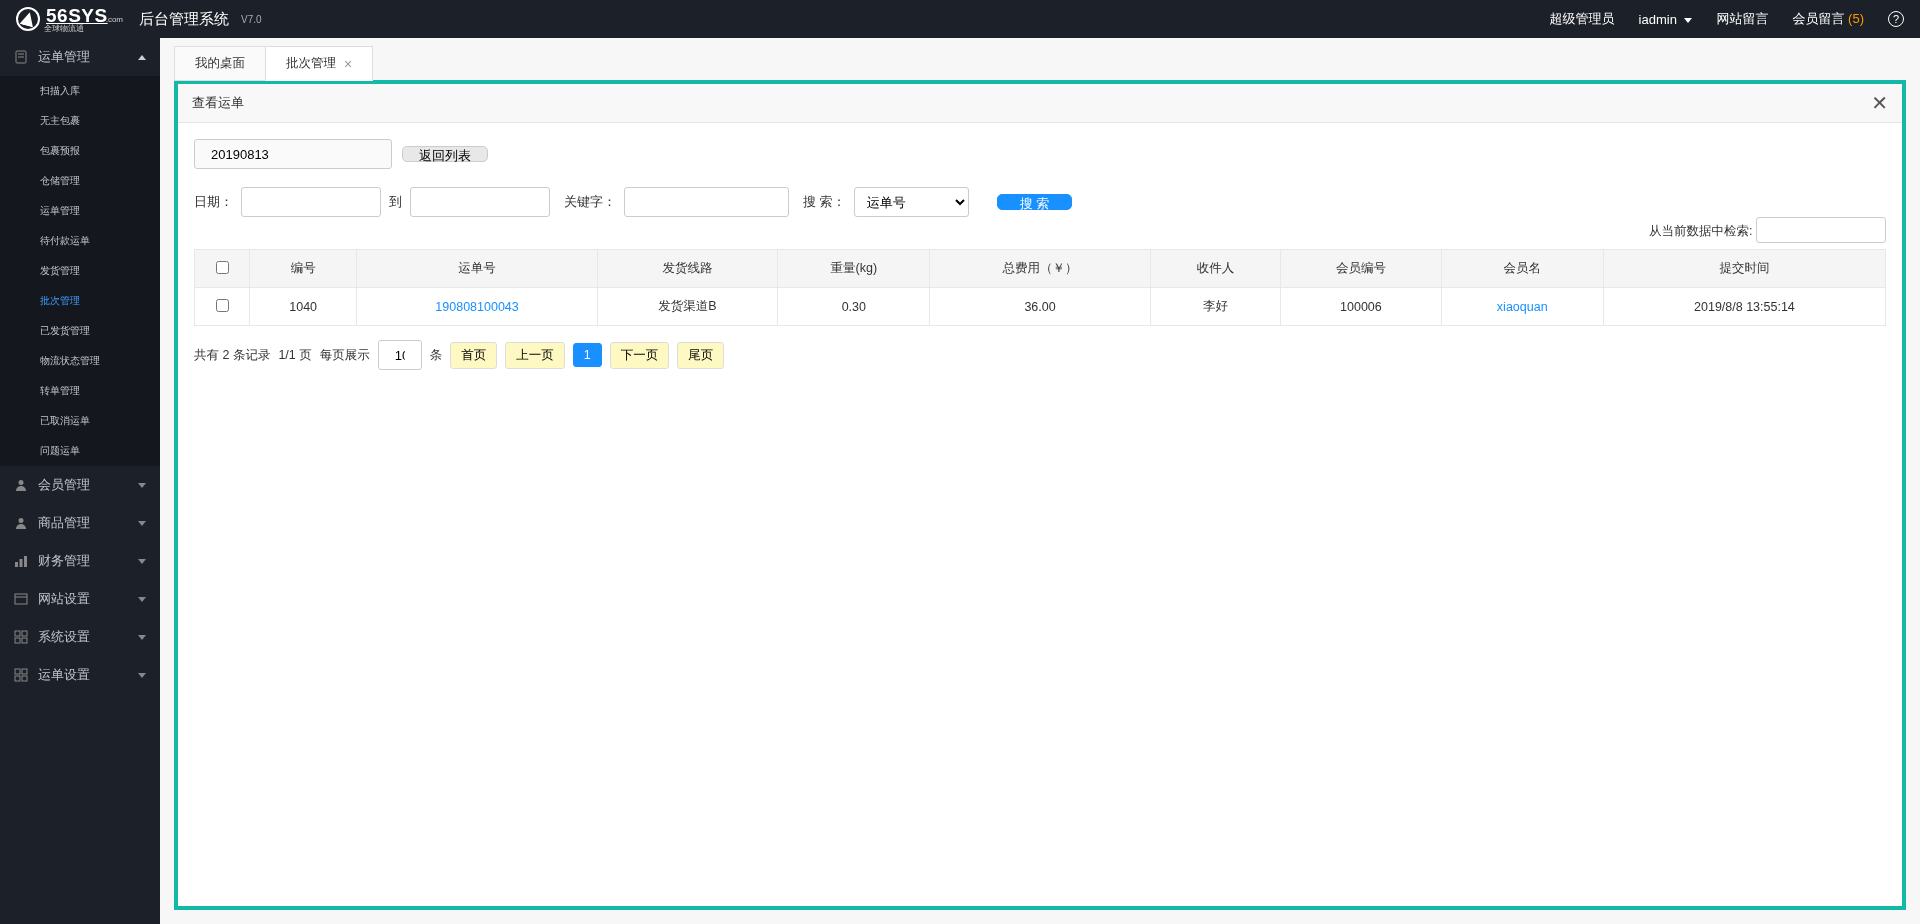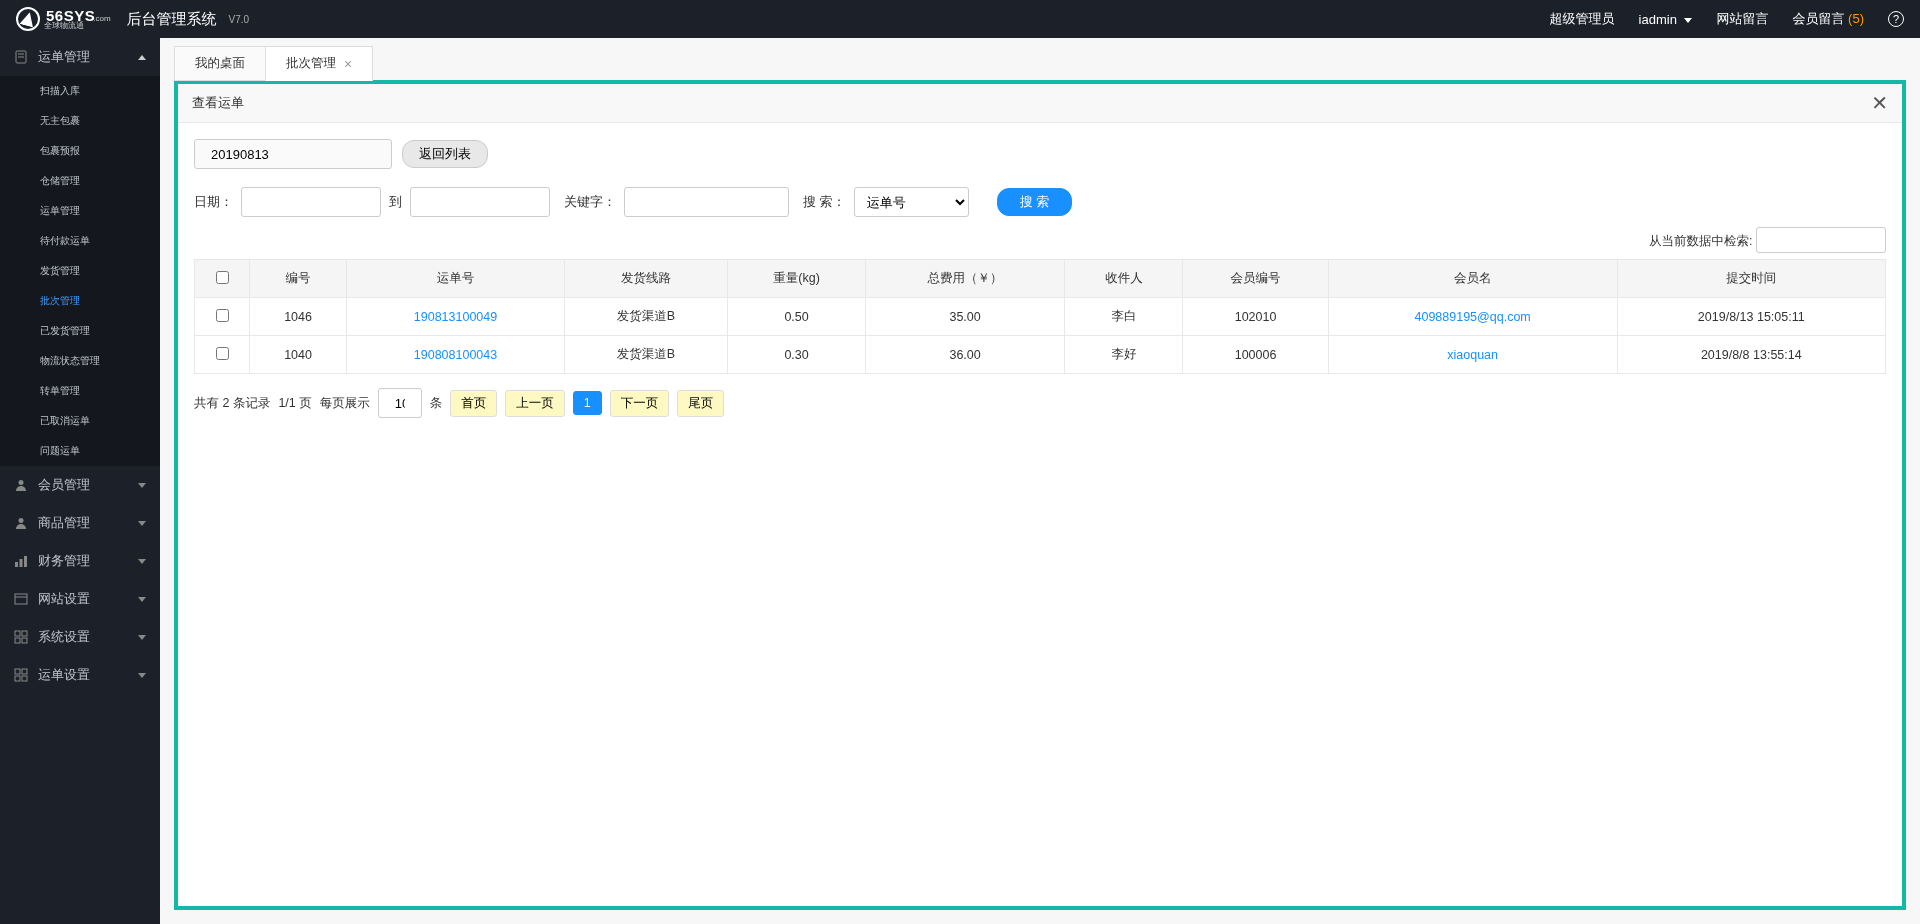--- a/index.html
+++ b/index.html
@@ -2,21 +2,21 @@
 <html><head>
 <meta charset="utf-8">
 <style>
 * { box-sizing: border-box; margin: 0; padding: 0; }
 body { font-family: "Microsoft YaHei", Arial, sans-serif; font-size: 13px; color: #333; background: #f2f2f2; overflow: hidden; }
 .header { height: 38px; background: #1c2029; color: #fff; display: flex; align-items: center; padding: 0 16px; justify-content: space-between; }
 .header-left { display: flex; align-items: center; gap: 8px; }
 .logo { display: flex; align-items: center; gap: 6px; }
 .logo-icon { width: 24px; height: 24px; border-radius: 50%; border: 2px solid #fff; display: flex; align-items: center; justify-content: center; }
 .logo-icon-inner { width: 14px; height: 14px; background: #fff; clip-path: polygon(50% 0%, 100% 100%, 0% 100%); transform: rotate(15deg); }
-.logo-text { font-size: 15px; font-weight: bold; letter-spacing: 0.5px; }
+.logo-text { font-size: 19px; font-weight: bold; letter-spacing: 0.5px; text-decoration: underline; }
 .logo-sub { font-size: 8px; color: #ccc; margin-left: -2px; }
 .app-title { font-size: 15px; margin-left: 8px; }
 .app-version { font-size: 10px; color: #aaa; margin-left: 4px; vertical-align: super; }
 .header-right { display: flex; align-items: center; gap: 24px; font-size: 13px; }
 .header-right a { color: #fff; text-decoration: none; cursor: pointer; }
 .header-right .msg-count { color: #ff9900; }
 .chevron-down { display: inline-block; width: 0; height: 0; border-left: 4px solid transparent; border-right: 4px solid transparent; border-top: 5px solid #fff; margin-left: 4px; vertical-align: middle; }
 .help-icon { width: 16px; height: 16px; border: 1.5px solid #fff; border-radius: 50%; display: flex; align-items: center; justify-content: center; font-size: 11px; cursor: pointer; }
 .container { display: flex; height: calc(100vh - 38px); }
 .sidebar { width: 160px; background: #1c2029; color: #c0c4cc; overflow-y: auto; flex-shrink: 0; }
@@ -32,24 +32,24 @@
 .tabs { height: 34px; display: flex; align-items: flex-start; padding: 0 14px; margin-top: 8px; gap: 0; }
 .tab { padding: 8px 20px; background: #fff; border: 1px solid #ddd; font-size: 12.5px; cursor: pointer; display: flex; align-items: center; gap: 8px; margin-right: -1px; position: relative; }
 .tab.active { border-bottom-color: #fff; z-index: 2; }
 .tab:not(.active) { background: #fafafa; }
 .tab-close { font-size: 14px; color: #999; cursor: pointer; line-height: 1; }
 .content { flex: 1; background: #fff; border: 4px solid #14b8a6; margin: 0 14px 14px 14px; display: flex; flex-direction: column; overflow: hidden; }
 .content-header { display: flex; justify-content: space-between; align-items: center; padding: 9px 14px; border-bottom: 1px solid #e8e8e8; font-size: 13px; background: #f8f8f8; }
 .close-x { font-size: 20px; cursor: pointer; color: #555; line-height: 1; }
 .content-body { padding: 16px; overflow: auto; flex: 1; }
 .filter-row { display: flex; align-items: center; gap: 10px; margin-bottom: 18px; }
-.filter-row2 { display: flex; align-items: center; gap: 8px; margin-bottom: 10px; flex-wrap: wrap; }
+.filter-row2 { display: flex; align-items: center; gap: 8px; flex-wrap: wrap; }
 input[type="text"] { height: 30px; border: 1px solid #ccc; padding: 0 16px; font-size: 13px; border-radius: 3px; }
 .input-batch { width: 198px; background: #fafafa; }
-.btn { height: 28px; padding: 0 16px; border: 1px solid #ccc; background: #e8e8e8; cursor: pointer; font-size: 13px; border-radius: 12px; }
+.btn { height: 16px; padding: 0 16px; border: 1px solid #ccc; background: #e8e8e8; cursor: pointer; font-size: 13px; border-radius: 5px; }
 .btn-primary { background: #1890ff; color: #fff; border-color: #1890ff; padding: 0 22px; }
 .label { font-size: 13px; color: #333; }
 .date-input { width: 140px; }
 .kw-input { width: 165px; }
 select { height: 30px; border: 1px solid #ccc; padding: 0 8px; font-size: 13px; border-radius: 3px; width: 115px; background: #fff; }
 .search-local { text-align: right; margin-bottom: 6px; font-size: 12.5px; }
 .search-local input { width: 130px; height: 26px; }
 table { width: 100%; border-collapse: collapse; font-size: 12.5px; }
 th, td { border: 1px solid #e8e8e8; padding: 10px 8px; text-align: center; }
 th { background: #f5f5f5; font-weight: normal; color: #333; }
@@ -254,32 +254,20 @@
                 <th>总费用（￥）</th>
                 <th>收件人</th>
                 <th>会员编号</th>
                 <th>会员名</th>
                 <th>提交时间</th>
               </tr>
             </thead>
           <tbody id="tbody">
               <tr>
                 <td><input type="checkbox" style=""></td>
-                <td>1046</td>
-                <td><a href="#">190813100049</a></td>
-                <td>发货渠道B</td>
-                <td>0.50</td>
-                <td>35.00</td>
-                <td>李白</td>
-                <td>102010</td>
-                <td><a href="#">409889195@qq.com</a></td>
-                <td>2019/8/13 15:05:11</td>
-              </tr>
-              <tr>
-                <td><input type="checkbox" style=""></td>
                 <td>1040</td>
                 <td><a href="#">190808100043</a></td>
                 <td>发货渠道B</td>
                 <td>0.30</td>
                 <td>36.00</td>
                 <td>李好</td>
                 <td>100006</td>
                 <td><a href="#">xiaoquan</a></td>
                 <td>2019/8/8 13:55:14</td>
               </tr>

